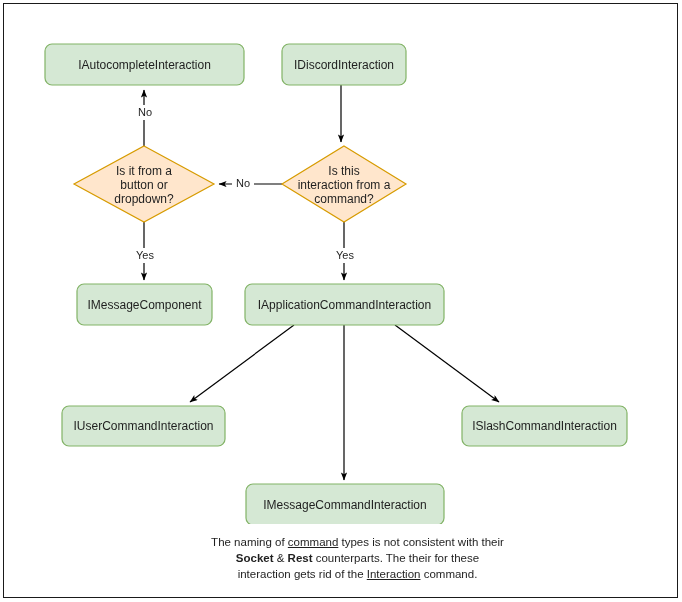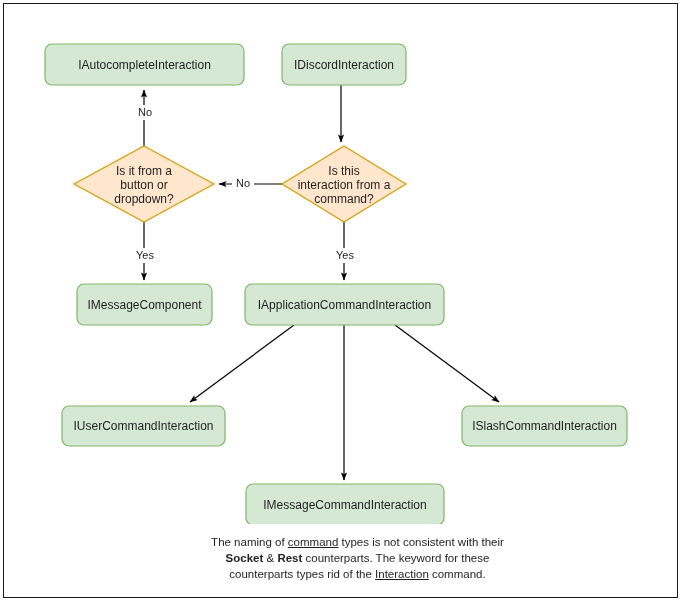--- a/index.html
+++ b/index.html
@@ -184,17 +184,17 @@
 
       <g>
         <rect class="node-shape" x="242" y="480" width="198" height="41" rx="7" ry="7" fill="#d5e8d4" stroke="#82b366"></rect>
         <text class="node-label" x="341" y="501.5">IMessageCommandInteraction</text>
       </g>
     </g>
   </svg>
 
   <div class="caption" style="top: 530px;">
     <div><span>The naming of </span><u>command</u><span> types is not consistent with their</span></div>
-    <div><b>Socket</b><span> &amp; </span><b>Rest</b><span> counterparts. The keyword for these</span></div>
-    <div><span>counterparts types rid of the </span><u>Interaction</u><span> command.</span></div>
+    <div><b>Socket</b><span> &amp; </span><b>Rest</b><span> counterparts. The their for these</span></div>
+    <div><span>interaction gets rid of the </span><u>Interaction</u><span> command.</span></div>
   </div>
 
 </div>
 
 </body></html>

